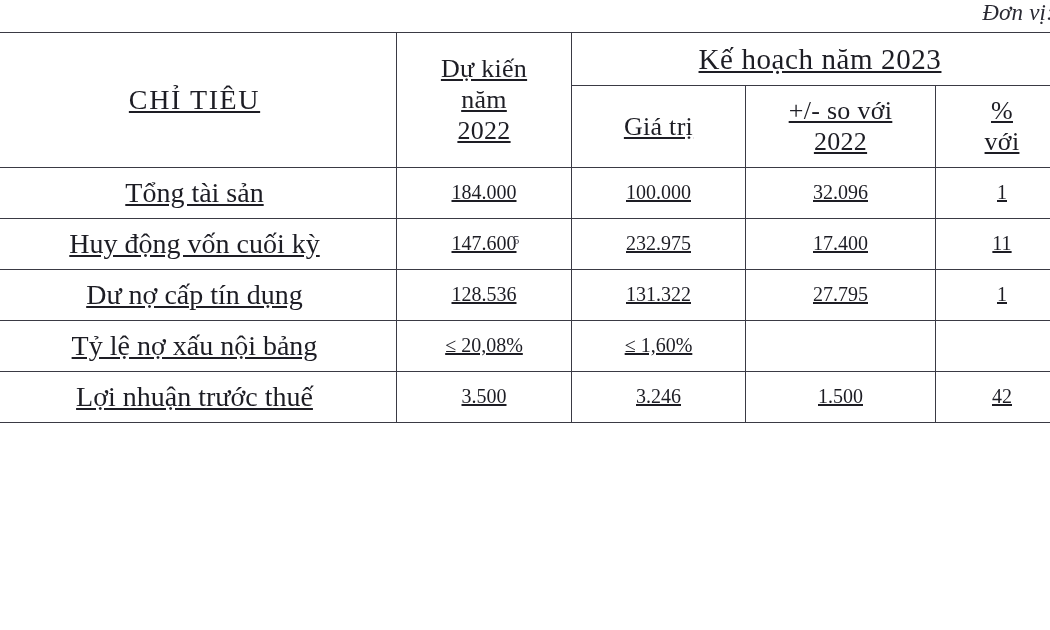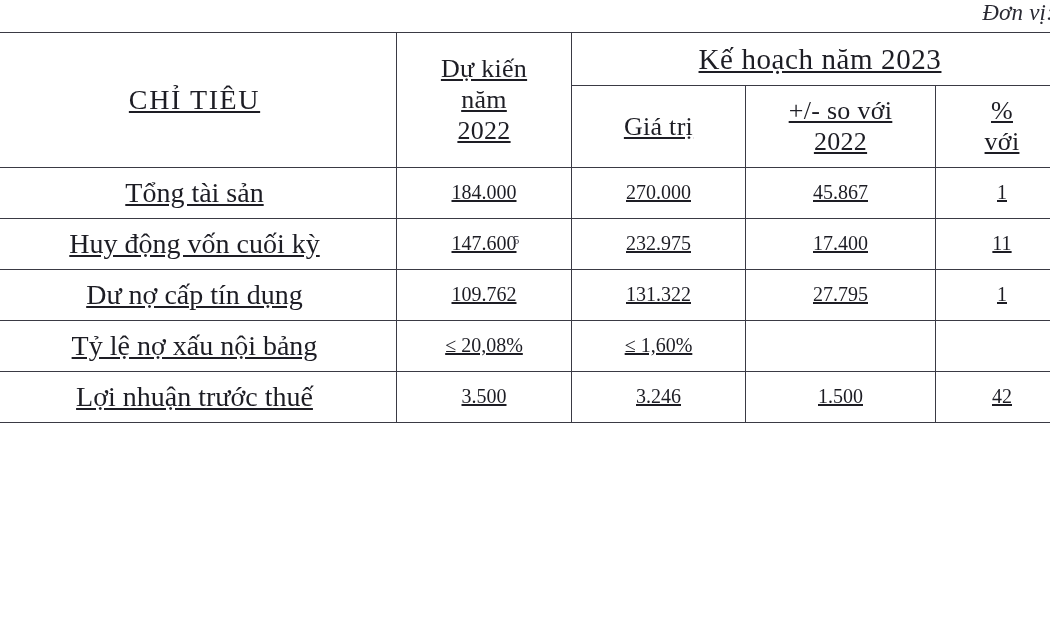--- a/index.html
+++ b/index.html
@@ -148,34 +148,34 @@
           <td class="hdr hdr-sub">
             <div>%</div>
             <div>với</div>
           </td>
         </tr>
       </thead>
       <tbody>
         <tr>
           <td class="rowlabel">Tổng tài sản</td>
           <td class="num">184.000</td>
-          <td class="num">270.000</td>
-          <td class="num">45.867</td>
+          <td class="num">100.000</td>
+          <td class="num">32.096</td>
           <td class="num">1</td>
         </tr>
         <tr>
           <td class="rowlabel">Huy động vốn cuối kỳ</td>
           <td class="num">147.600</td>
           <td class="num">232.975</td>
           <td class="num">17.400</td>
           <td class="num">11</td>
         </tr>
         <tr>
           <td class="rowlabel">Dư nợ cấp tín dụng</td>
-          <td class="num">109.762</td>
+          <td class="num">128.536</td>
           <td class="num">131.322</td>
           <td class="num">27.795</td>
           <td class="num">1</td>
         </tr>
         <tr>
           <td class="rowlabel">Tỷ lệ nợ xấu nội bảng</td>
           <td class="num">≤ 20,08%</td>
           <td class="num">≤ 1,60%</td>
           <td class="num empty"></td>
           <td class="num empty"></td>

